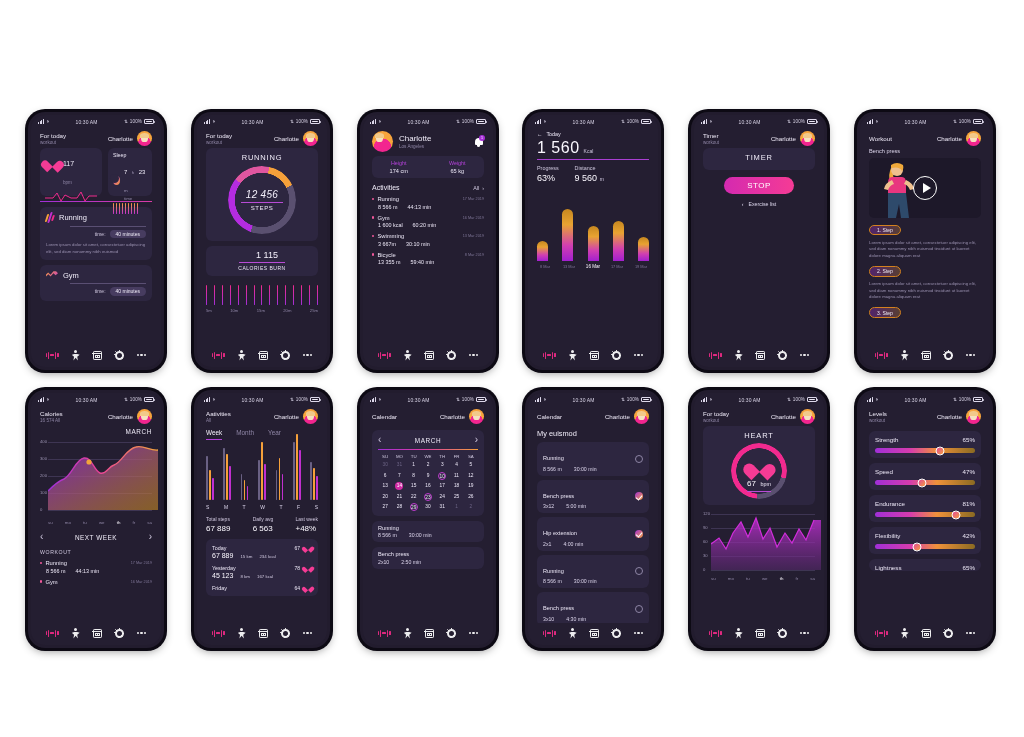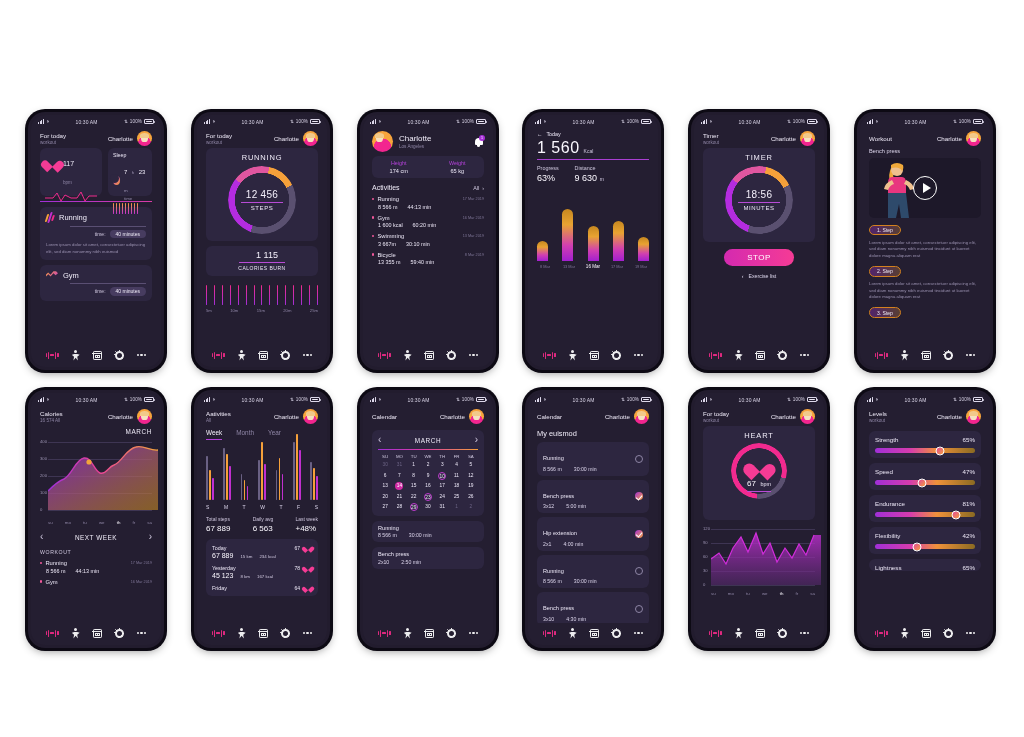--- a/index.html
+++ b/index.html
@@ -105,21 +105,21 @@
   .runicon{display:inline-flex;gap:1px;align-items:center;}
   .runicon i{display:block;width:2px;height:8px;border-radius:1px;}
 
   
   .ring-wrap{position:relative;width:68px;height:68px;margin:4px auto 0 auto;}
   .ring{position:absolute;inset:0;border-radius:50%;
     background:conic-gradient(from 200deg,#b42ce0 0 30%,#e056a0 30% 48%,#f5a03a 48% 62%,#5a5070 62% 100%);
     -webkit-mask:radial-gradient(circle,transparent 0 27px,#000 27.4px);
             mask:radial-gradient(circle,transparent 0 27px,#000 27.4px);}
   .ring-in{position:absolute;inset:0;display:flex;flex-direction:column;align-items:center;justify-content:center;}
-  .ring-val{font-size:10px;color:#f4f0fb;letter-spacing:.3px;}
+  .ring-val{font-size:10px;color:#f4f0fb;letter-spacing:.3px;font-style:italic;}
   .ring-line{width:42px;height:1px;background:#b84bd6;margin:2px 0;}
   .ring-lbl{font-size:6px;color:#ece7f6;letter-spacing:.6px;}
   .s2-title{text-align:center;font-size:7.5px;letter-spacing:.8px;color:#f0ecf8;padding-top:5px;}
   .burn{ text-align:center;padding:4px 0 5px 0;margin-top:5px;}
   .burn .v{font-size:9px;color:#f4f0fb;margin-left:10px;}
   .burn .l{font-size:5px;color:#ece7f6;letter-spacing:.5px;margin-top:2px;}
   .burn .hr{width:46px;height:1px;background:#b84bd6;margin:1.5px auto;}
   .spark{display:flex;align-items:flex-end;justify-content:space-between;height:22px;margin-top:7px;}
   .spark i{width:1px;background:linear-gradient(to bottom,#f02a8c,#a12fd6);display:block;border-radius:.5px;}
   .axis{display:flex;justify-content:space-between;font-size:4.2px;color:#8e85a5;margin-top:3px;}
@@ -630,21 +630,21 @@
           <span class="u">Kcal</span>
         </div>
         <div class="ul"></div>
         <div class="pd">
           <div>
             <div class="k">Progress</div>
             <div class="v">63%</div>
           </div>
           <div>
             <div class="k">Distance</div>
-            <div class="v"><span>9 630</span> <span style="font-size:5px;color:#cfc7de">m</span></div>
+            <div class="v"><span>9 560</span> <span style="font-size:5px;color:#cfc7de">m</span></div>
           </div>
         </div>
         <div class="bars">
           <div class="b" style="height:28%"></div>
           <div class="b" style="height:72%"></div>
           <div class="b" style="height:48%"></div>
           <div class="b" style="height:55%"></div>
           <div class="b" style="height:33%"></div>
         </div>
         <div class="bars-ax">
@@ -702,28 +702,20 @@
           <div class="t2">workout</div>
         </div>
         <div class="hdr-r">
           <span class="name">Charlotte</span>
           <span class="avatar"></span>
         </div>
       </div>
       <div class="body">
         <div class="card" style="padding-bottom:8px;">
           <div class="s2-title">TIMER</div>
-          <div class="ring-wrap">
-            <div class="ring"></div>
-            <div class="ring-in">
-              <div class="ring-val">18:56</div>
-              <div class="ring-line"></div>
-              <div class="ring-lbl">MINUTES</div>
-            </div>
-          </div>
         </div>
         <button class="stop">STOP</button>
         <div class="exlist">
           <span>‹</span>
           <span>Exercise list</span>
         </div>
       </div>
       <div class="nav">
         <span class="ic dumb">
             <i class="s"></i>
@@ -1320,21 +1312,21 @@
         <div class="hdr-l">
           <div class="t1">For today</div>
           <div class="t2">workout</div>
         </div>
         <div class="hdr-r">
           <span class="name">Charlotte</span>
           <span class="avatar"></span>
         </div>
       </div>
       <div class="body">
-        <div class="card" style="padding-bottom:21px;">
+        <div class="card" style="padding-bottom:6px;">
           <div class="s2-title">HEART</div>
           <div class="hring">
             <div class="r"></div>
             <div class="hh"></div>
             <div class="bp">
               <div><span class="v">67</span> <span class="u">bpm</span></div>
               <div class="l"></div>
             </div>
           </div>
         </div>

